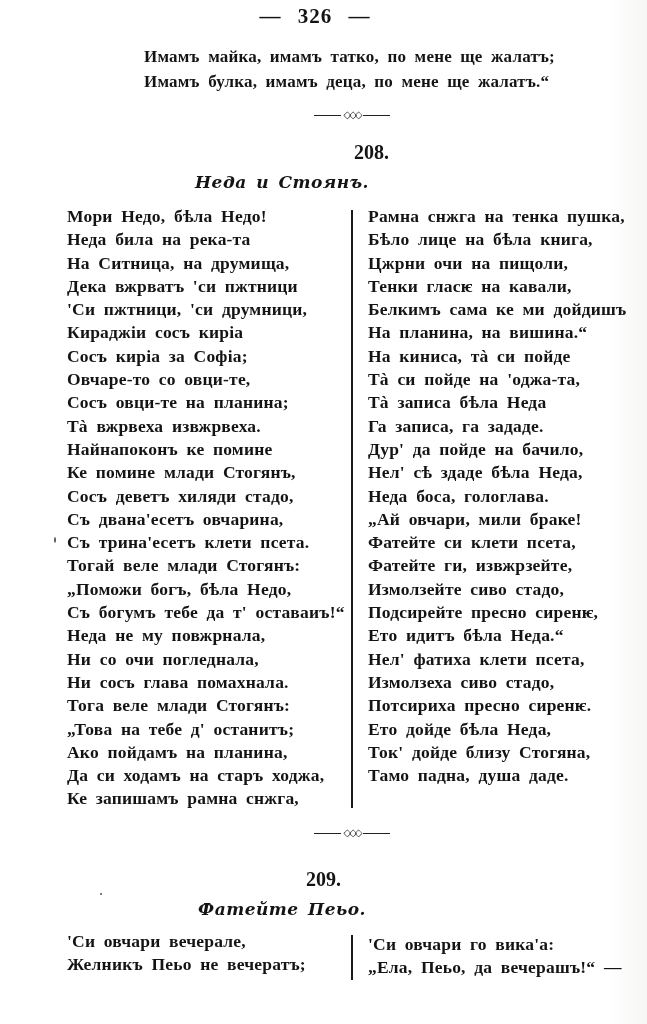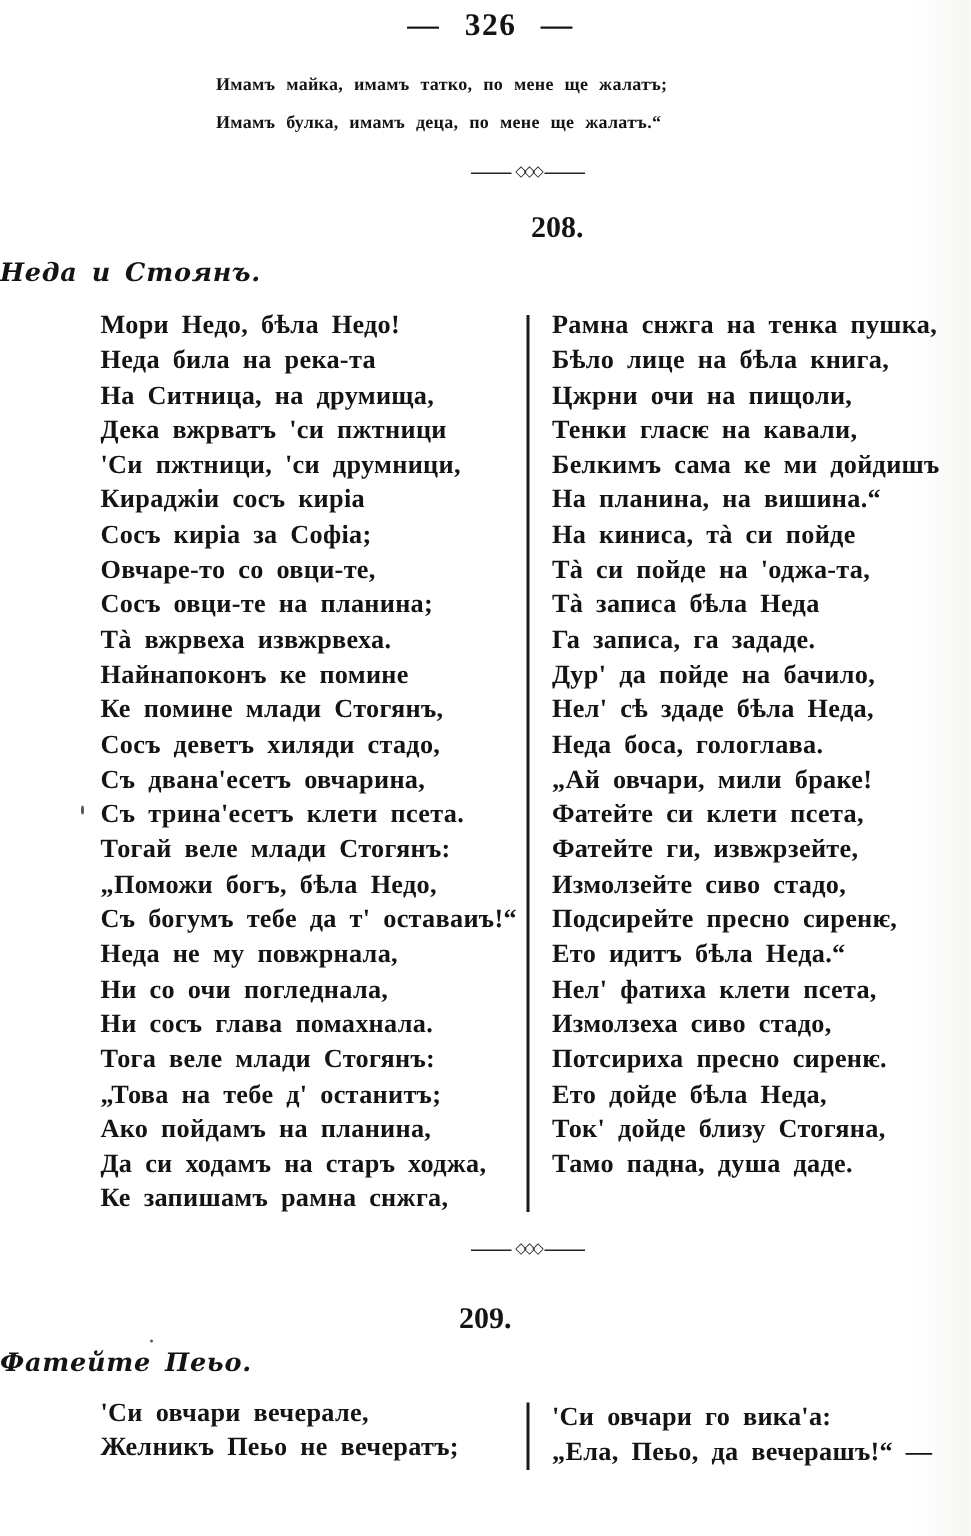--- a/index.html
+++ b/index.html
@@ -12,34 +12,34 @@
       height: 1024px;
       position: relative;
       overflow: hidden;
       font-family: "Liberation Serif", "DejaVu Serif", serif;
       color: #141414;
       background: linear-gradient(to right, #ffffff 0%, #ffffff 94%, #f6f6f4 100%);
     }
     .page-number {
       position: absolute;
       top: 4px;
-      left: 12px;
+      left: 0;
       width: 630px;
       text-align: center;
       font-size: 21px;
       font-weight: bold;
       letter-spacing: 1px;
       word-spacing: 10px;
     }
     .intro {
       position: absolute;
       top: 44px;
       left: 144px;
       width: 400px;
-      font-size: 12px;
+      font-size: 17px;
       font-weight: bold;
       line-height: 25px;
       word-spacing: 4px;
       letter-spacing: 0.2px;
     }
     .intro div { white-space: nowrap; }
     .divider {
       position: absolute;
       width: 76px;
       height: 10px;
@@ -71,20 +71,21 @@
       left: 0;
       width: 647px;
       text-align: center;
       font-size: 20px;
       font-weight: bold;
     }
     .song-title {
       position: absolute;
       left: 0;
       width: 564px;
+      text-align: center;
       font-size: 17px;
       font-weight: bold;
       font-style: italic;
       font-family: "DejaVu Serif", serif;
       letter-spacing: 0.5px;
       word-spacing: 3px;
     }
     .column {
       position: absolute;
       font-size: 17.5px;

